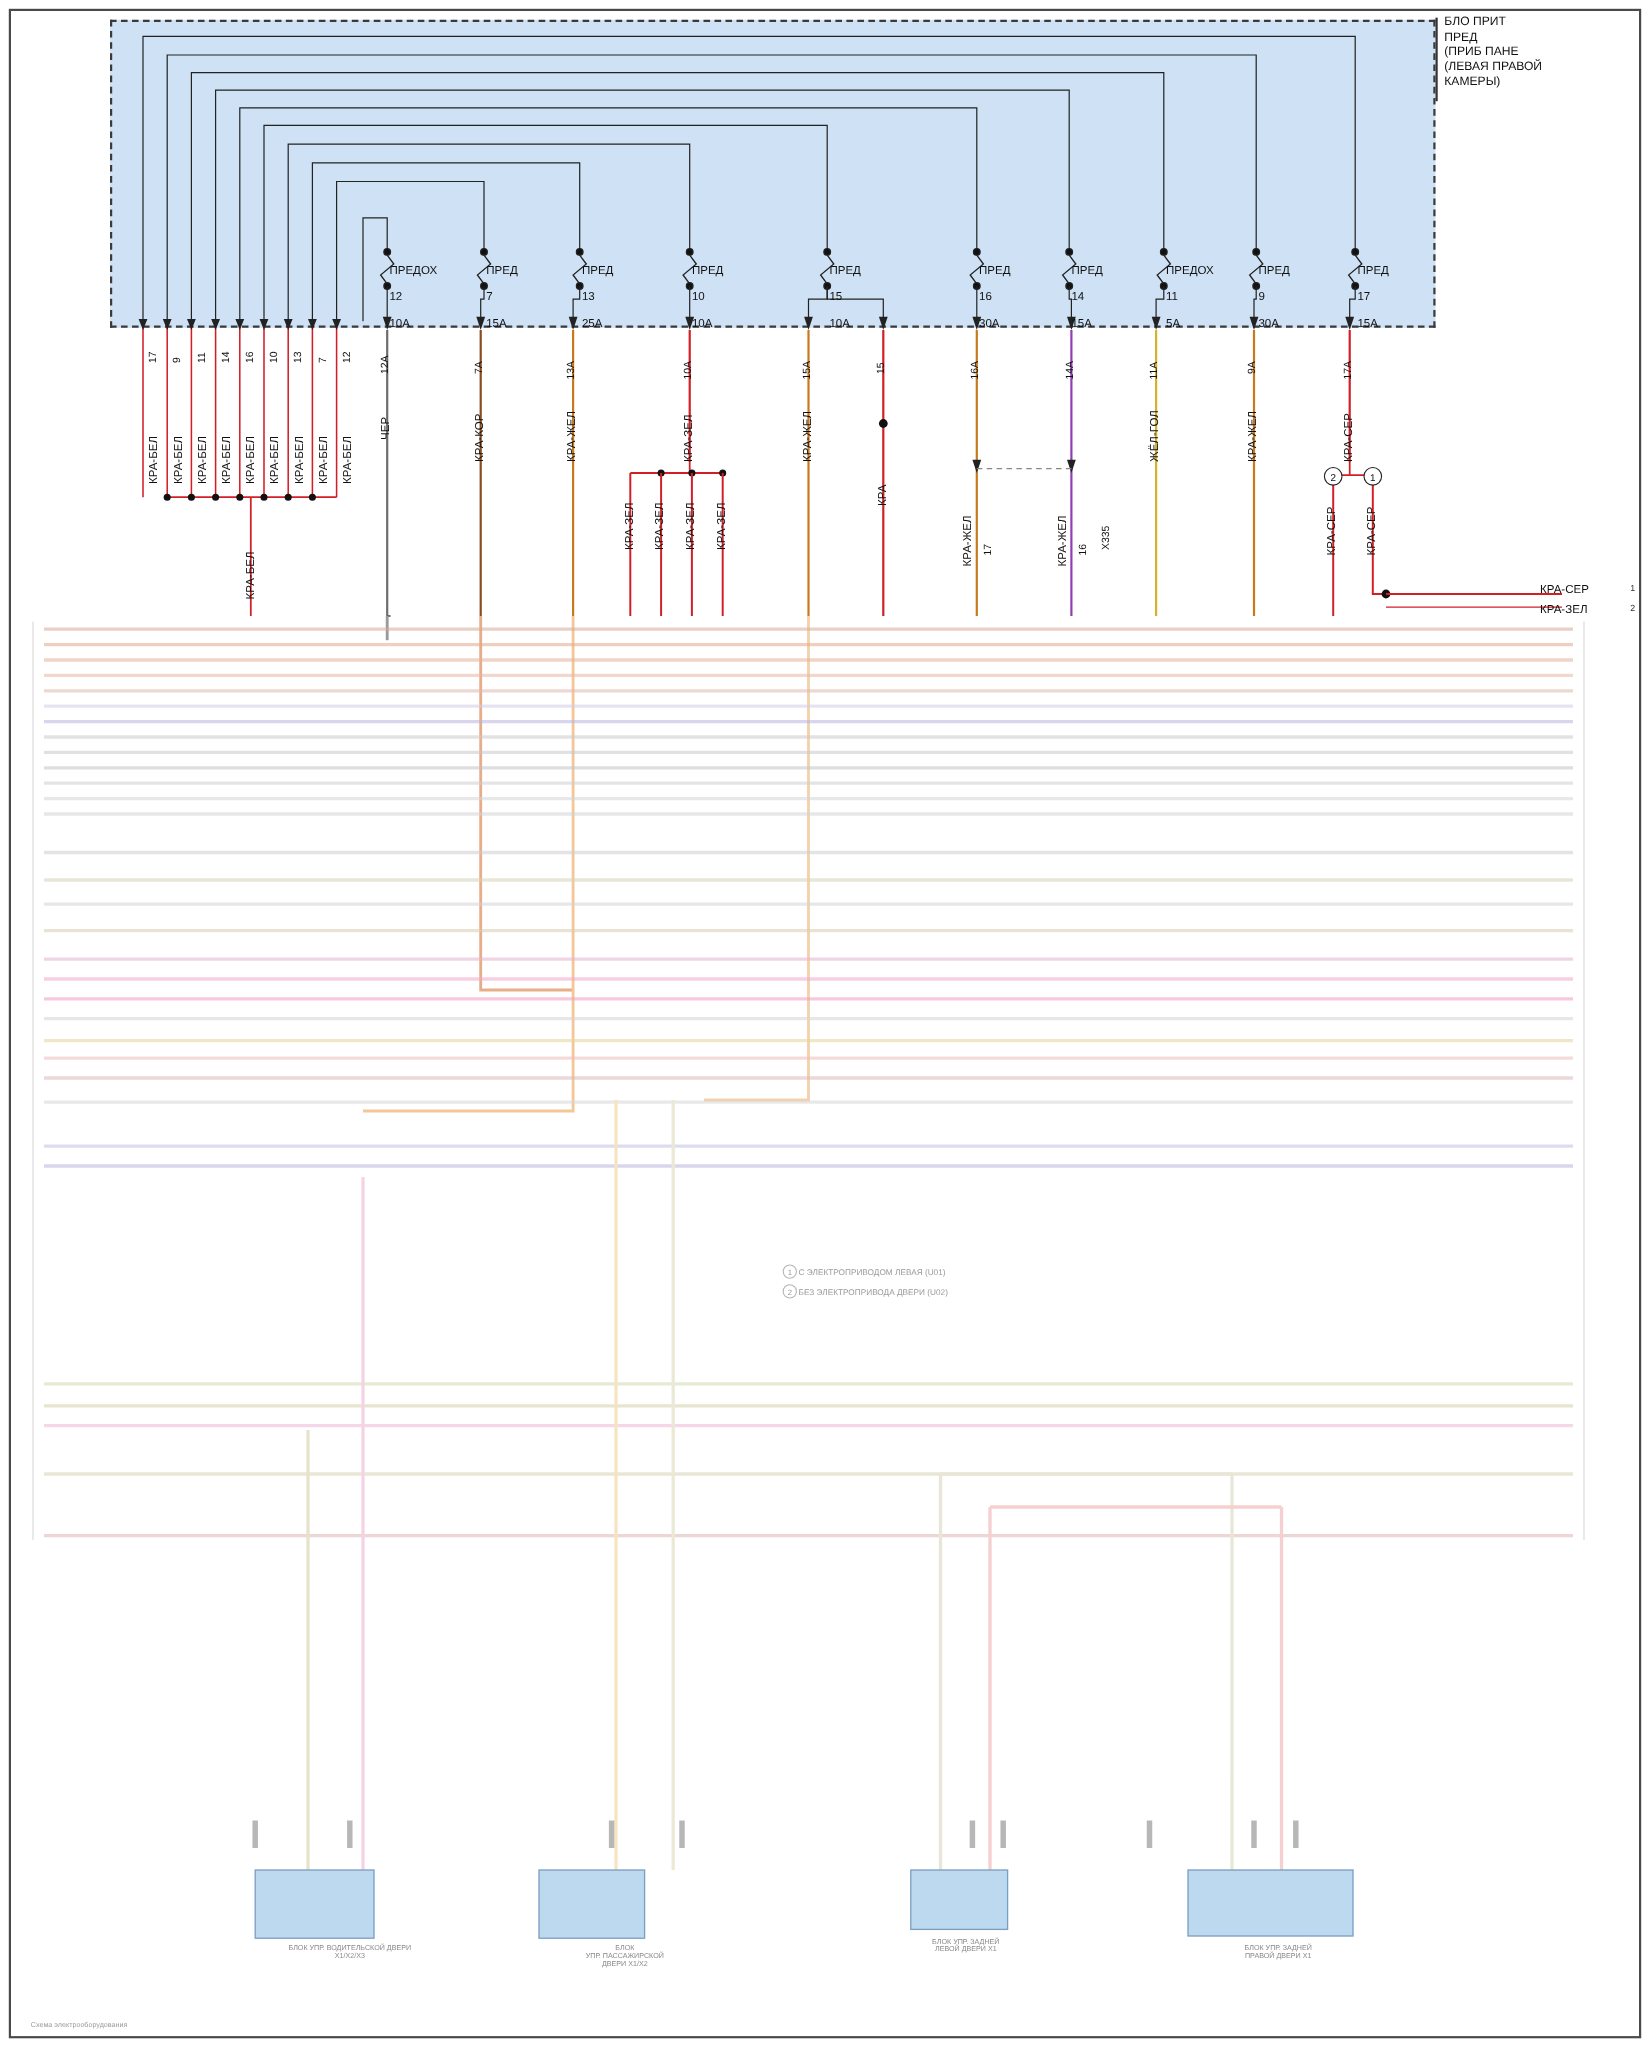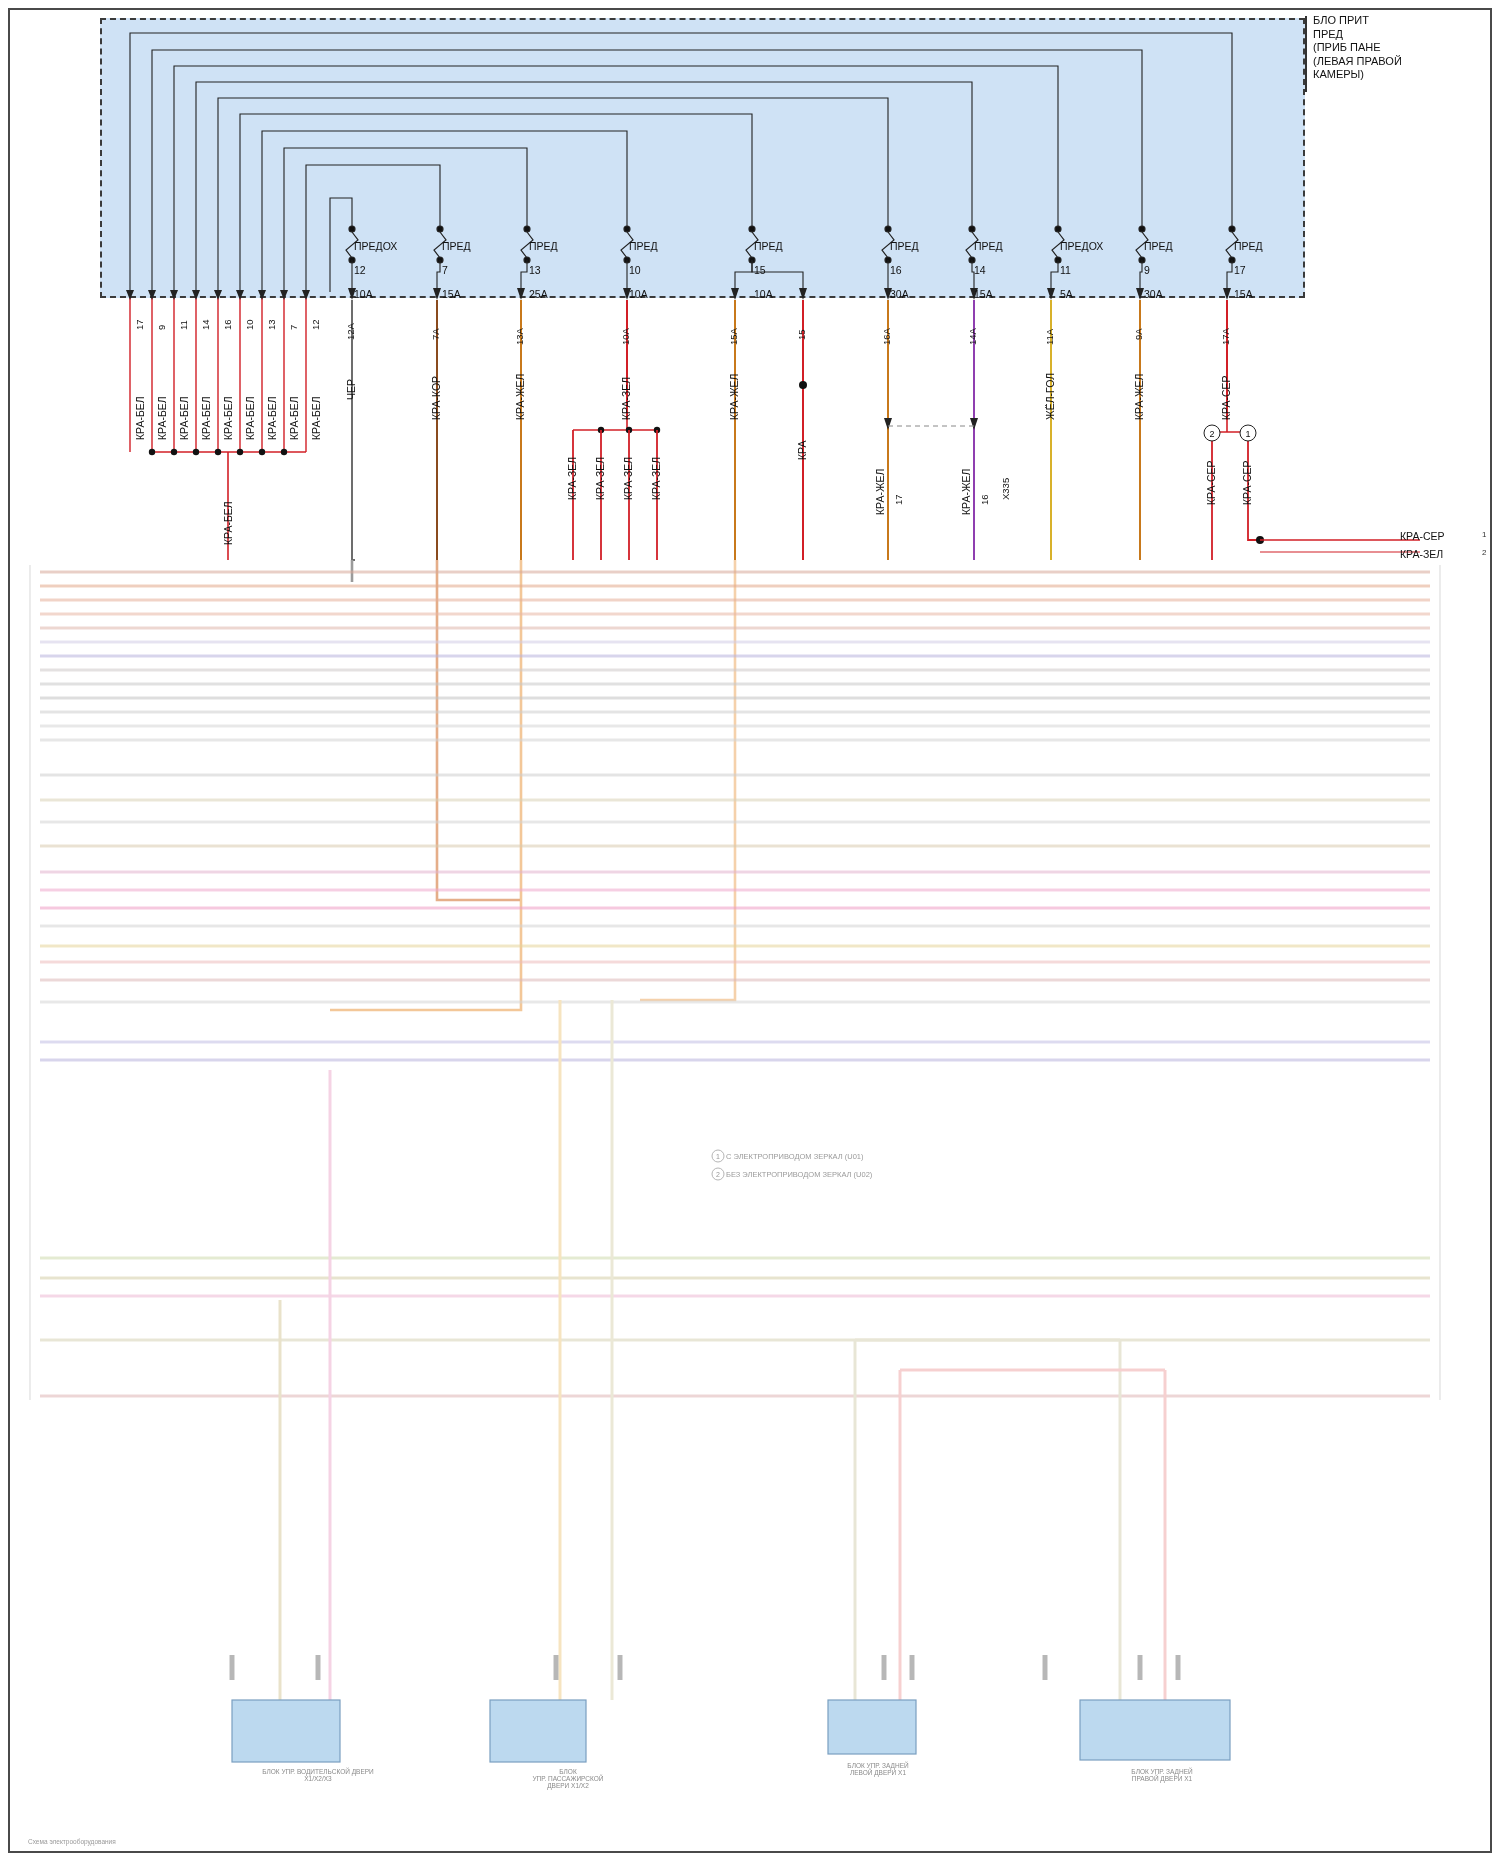--- a/index.html
+++ b/index.html
@@ -505,22 +505,22 @@
 
   <div class="vlabel-sm" style="left:893px; top:505px;">17</div>
   <div class="vlabel-sm" style="left:979px; top:505px;">16</div>
   <div class="vlabel-sm" style="left:1000px; top:500px;">X335</div>
 
   <div class="hlabel" style="left:1400px; top:530px;">КРА-СЕР</div>
   <div class="hlabel" style="left:1400px; top:548px;">КРА-ЗЕЛ</div>
   <div class="side-num" style="left:1482px; top:530px;">1</div>
   <div class="side-num" style="left:1482px; top:548px;">2</div>
 
-  <div class="note-text" style="left:726px; top:1152px;">С ЭЛЕКТРОПРИВОДОМ ЗЕРКАЛ (U01)</div>
-  <div class="note-text" style="left:726px; top:1170px;">БЕЗ ЭЛЕКТРОПРИВОДОМ ЗЕРКАЛ (U02)</div>
+  <div class="note-text" style="left:726px; top:1152px;">С ЭЛЕКТРОПРИВОДОМ ЛЕВАЯ (U01)</div>
+  <div class="note-text" style="left:726px; top:1170px;">БЕЗ ЭЛЕКТРОПРИВОДА ДВЕРИ (U02)</div>
   <svg class="layer" viewBox="0 0 1500 1861">
     <g stroke="#b5b5b5" stroke-width="1" fill="#fff">
       <circle cx="718" cy="1156" r="6"></circle>
       <circle cx="718" cy="1174" r="6"></circle>
     </g>
     <text x="718" y="1159" font-size="7" text-anchor="middle" fill="#999" font-family="Liberation Sans, sans-serif">1</text>
     <text x="718" y="1177" font-size="7" text-anchor="middle" fill="#999" font-family="Liberation Sans, sans-serif">2</text>
   </svg>
 
   <div class="tiny-faded" style="left:248px; top:1768px; width:140px; white-space:pre-line; text-align:center;">БЛОК УПР. ВОДИТЕЛЬСКОЙ ДВЕРИ

